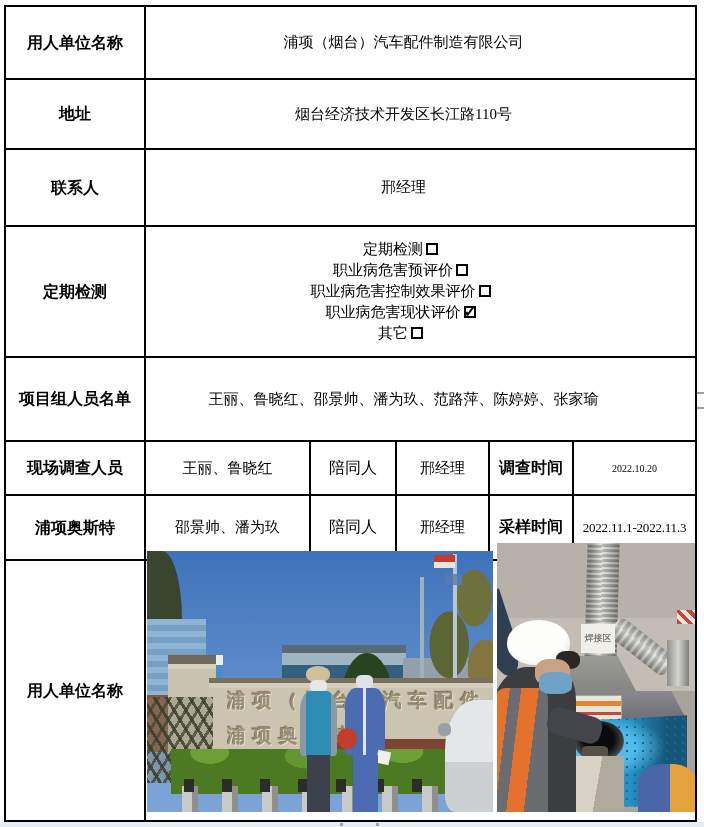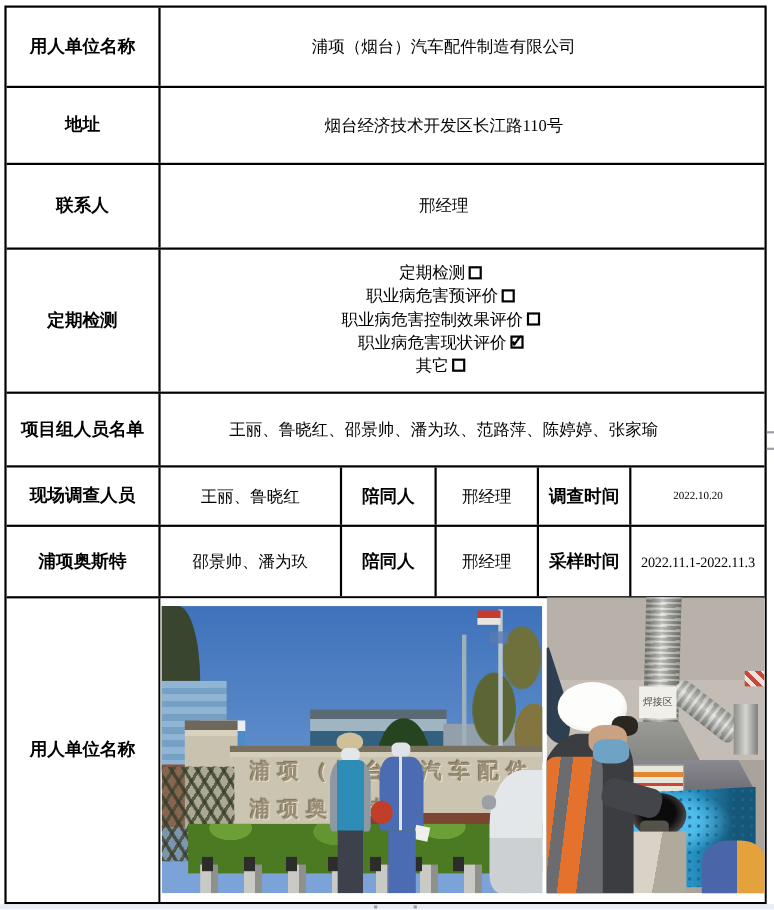--- a/index.html
+++ b/index.html
@@ -6,27 +6,27 @@
   html,body { background:#fff; }
   body { font-family:"Liberation Serif","DejaVu Serif",serif; color:#000; }
   .page { position:relative; width:704px; height:827px; background:#fff; overflow:hidden; }
 
   
   .tbl { position:absolute; left:4px; top:5px; width:693px; height:817px;
          border:2px solid #000; background:#fff; display:flex; flex-direction:column;justify-content:space-between; }
   .row { display:flex; border-bottom:2px solid #000; }
   .row.last { border-bottom:none; flex:1; }
   .r1{height:73px}.r2{height:70px}.r3{height:77px}.r4{height:131px}
-  .r5{height:67px}.r6{height:54px}.r7{height:65px}
+  .r5{height:84px}.r6{height:54px}.r7{height:65px}
   .lab { width:140px; border-right:2px solid #000; display:flex; align-items:center;
          justify-content:center; font-weight:bold; font-size:16px; text-align:center; line-height:20px; }
   .val { flex:1; display:flex; align-items:center; justify-content:center;
          font-size:15px; padding-right:34px; text-align:center; }
   .cell { border-right:2px solid #000; display:flex; align-items:center; justify-content:center; font-size:15px; text-align:center; }
-  .cw1{width:165px}.cw2{width:86px;font-weight:bold;font-size:16px}
+  .cw1{width:165px}.cw2{width:86px;font-weight:normal;font-size:16px}
   .cw3{width:93px}.cw4{width:84px;font-weight:bold;font-size:16px}
   .cw5{flex:1; border-right:none; font-size:10px;}
   .date-wide{font-size:13px; letter-spacing:-0.2px;}
 
   
   .optwrap { flex:1; display:flex; flex-direction:column; align-items:center;
              justify-content:center; padding-right:40px; font-size:15px; line-height:21px; }
   .optline { white-space:nowrap; }
   .cbox { display:inline-block; width:12px; height:12px; border:2px solid #000;
           margin-left:3px; vertical-align:-1px; position:relative; }

